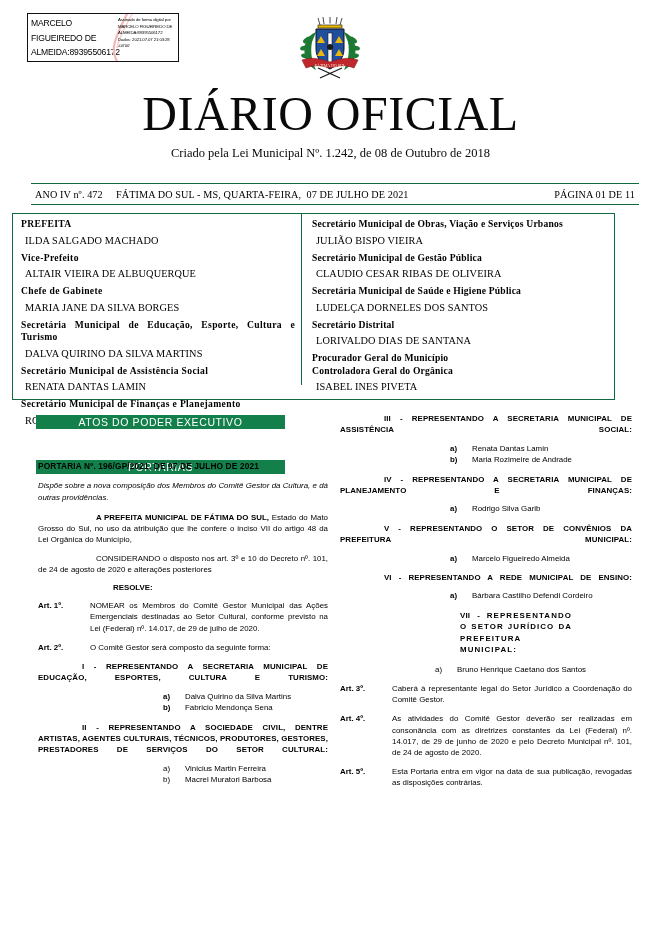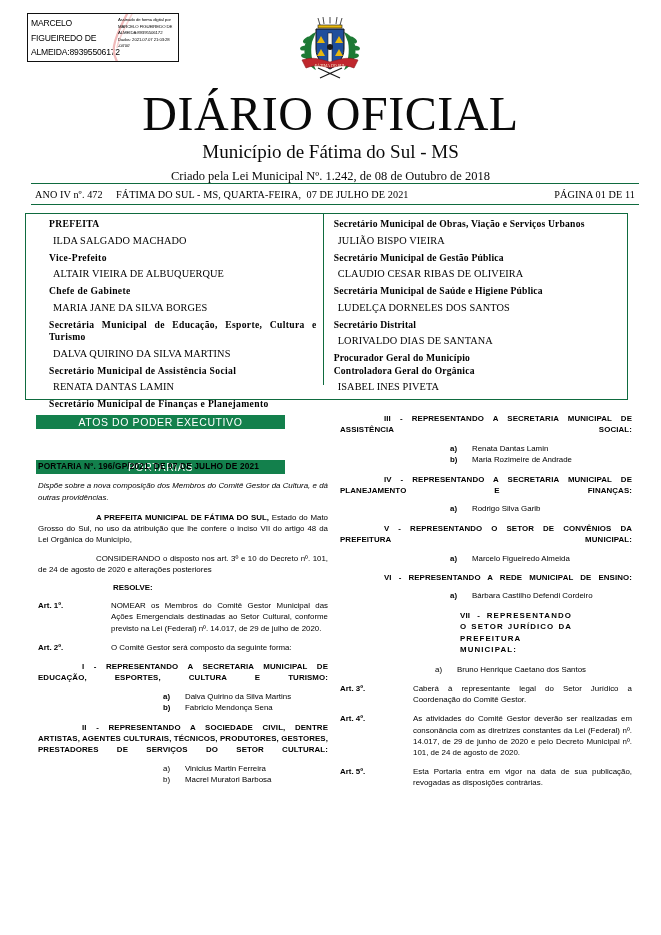--- a/index.html
+++ b/index.html
@@ -120,28 +120,27 @@
     letter-spacing: 0.1px;
     box-sizing: content-box;
     padding: 1px 4px;
   }
   .edition-left { white-space: pre; }
   .edition-right { white-space: pre; }
 
   
   .officials-box {
     position: absolute;
-    left: 25px;
+    left: 12px;
     top: 213px;
     width: 603px;
     height: 187px;
     border: 1.8px solid #0f6b3f;
     box-sizing: border-box;
     display: flex;
-    padding-left: 15px;
   }
   .officials-col {
     box-sizing: border-box;
     padding: 4px 6px 2px 8px;
   }
   .officials-col.left {
     width: 289px;
     border-right: 1.6px solid #0f6b3f;
     height: 171px;
   }
@@ -210,21 +209,20 @@
     text-align: justify;
     line-height: 11.4px;
   }
   .lead-indent { text-indent: 58px; }
 
   
   .art {
     display: flex;
     margin: 0 0 8px 0;
     align-items: flex-start;
-    gap: 21px;
   }
   .art-label {
     width: 52px;
     flex: 0 0 52px;
     font-weight: bold;
     font-size: 7.9px;
     line-height: 11.2px;
   }
   .art-body {
     flex: 1;
@@ -338,21 +336,20 @@
   <path d="M6 44 C18 40, 26 44, 34 46 C42 44, 50 40, 62 44 L58 52 C48 48, 42 50, 34 52 C26 50, 20 48, 10 52 Z" fill="#c0272d" stroke="#8a1a1f" stroke-width="0.6"></path>
   <text x="34" y="50.5" font-family="Liberation Serif, serif" font-size="4" fill="#f7e7c8" text-anchor="middle">FÁTIMA DO SUL</text>
 
   <g stroke="#1a1a1a" stroke-width="1.3" fill="none">
     <path d="M22 52 L44 62 M46 52 L24 62"></path>
   </g>
 </svg>
 
 <div class="masthead">
   <h1>DIÁRIO OFICIAL</h1>
-  <h2>Município de Fátima do Sul - MS</h2>
   <div class="lawline">Criado pela Lei Municipal Nº. 1.242, de 08 de Outubro de 2018</div>
 </div>
 
 <div class="edition-bar">
   <div class="edition-left">ANO IV nº. 472     FÁTIMA DO SUL - MS, QUARTA-FEIRA,  07 DE JULHO DE 2021</div>
   <div class="edition-right">PÁGINA 01 DE 11</div>
 </div>
 
 <div class="officials-box">
   <div class="officials-col left">

